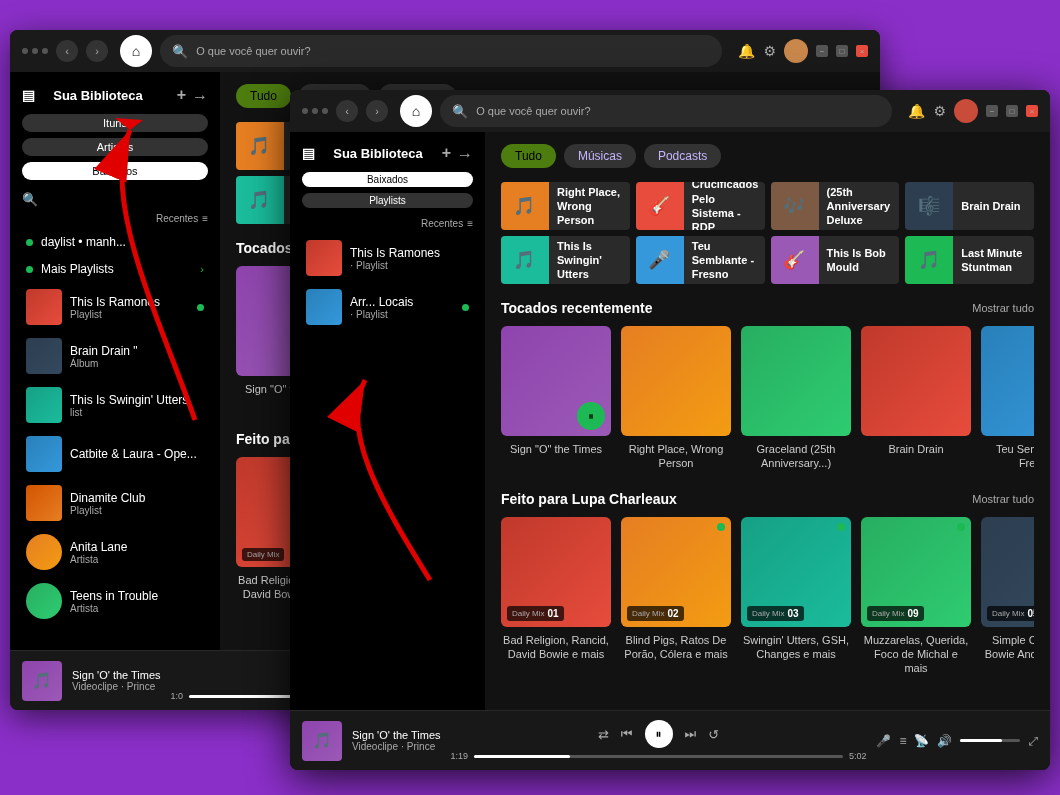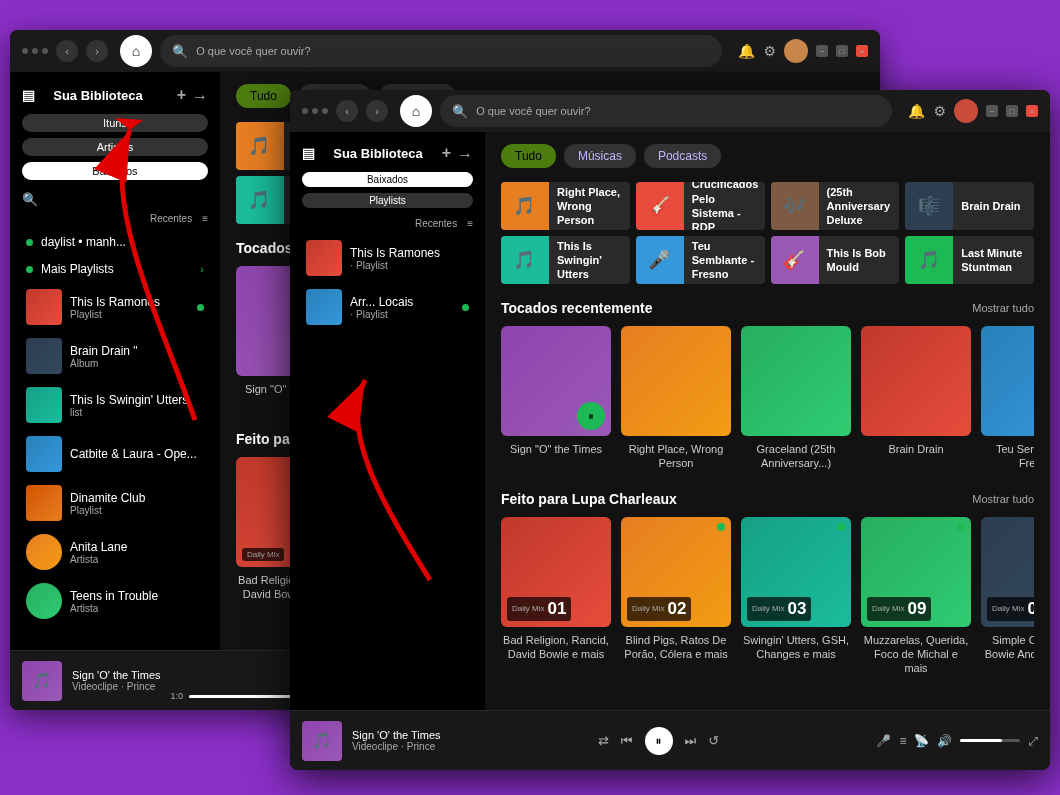--- a/index.html
+++ b/index.html
@@ -137,21 +137,21 @@
     }
     .search-sidebar-icon { color: #aaa; font-size: 13px; }
 
     .list-sort {
       display: flex;
       align-items: flex-start;
       justify-content: flex-end;
       padding: 2px 12px 4px;
       color: #aaa;
       font-size: 10px;
-      gap: 10px;
+      gap: 4px;
     }
 
     .sidebar-item {
       padding: 6px 12px;
       display: flex;
       align-items: center;
       gap: 8px;
       cursor: pointer;
       font-size: 12px;
       color: #ccc;
@@ -298,21 +298,21 @@
       position: absolute;
       bottom: 6px; left: 6px;
       background: rgba(0,0,0,0.7);
       border-radius: 3px;
       padding: 2px 5px;
       display: flex;
       align-items: center;
       gap: 3px;
     }
     .daily-mix-label { color: #aaa; font-size: 8px; }
-    .daily-mix-num { color: #fff; font-size: 17px; font-weight: 900; }
+    .daily-mix-num { color: #fff; font-size: 10px; font-weight: 900; }
     .dot-green-card {
       position: absolute;
       top: 6px; right: 6px;
       width: 8px; height: 8px;
       background: #1DB954;
       border-radius: 50%;
     }
 
     
     .player-bar {
@@ -853,20 +853,27 @@
       <div class="player-artist">Videoclipe · Prince</div>
     </div>
     <div class="player-controls">
       <div class="player-btns">
         <span>⇄</span>
         <span>⏮</span>
         <div class="play-btn-main">⏸</div>
         <span>⏭</span>
         <span>↺</span>
       </div>
+      <div class="progress-bar">
+        <span>1:19</span>
+        <div class="progress-track">
+          <div class="progress-fill" style="width:26%;"></div>
+        </div>
+        <span>5:02</span>
+      </div>
     </div>
     <div class="player-right">
       <span>🎤</span>
       <span>≡</span>
       <span>📡</span>
       <span>🔊</span>
       <div style="width:60px;height:3px;background:#555;border-radius:2px;">
         <div style="width:70%;height:100%;background:#fff;border-radius:2px;"></div>
       </div>
       <span>⤢</span>

